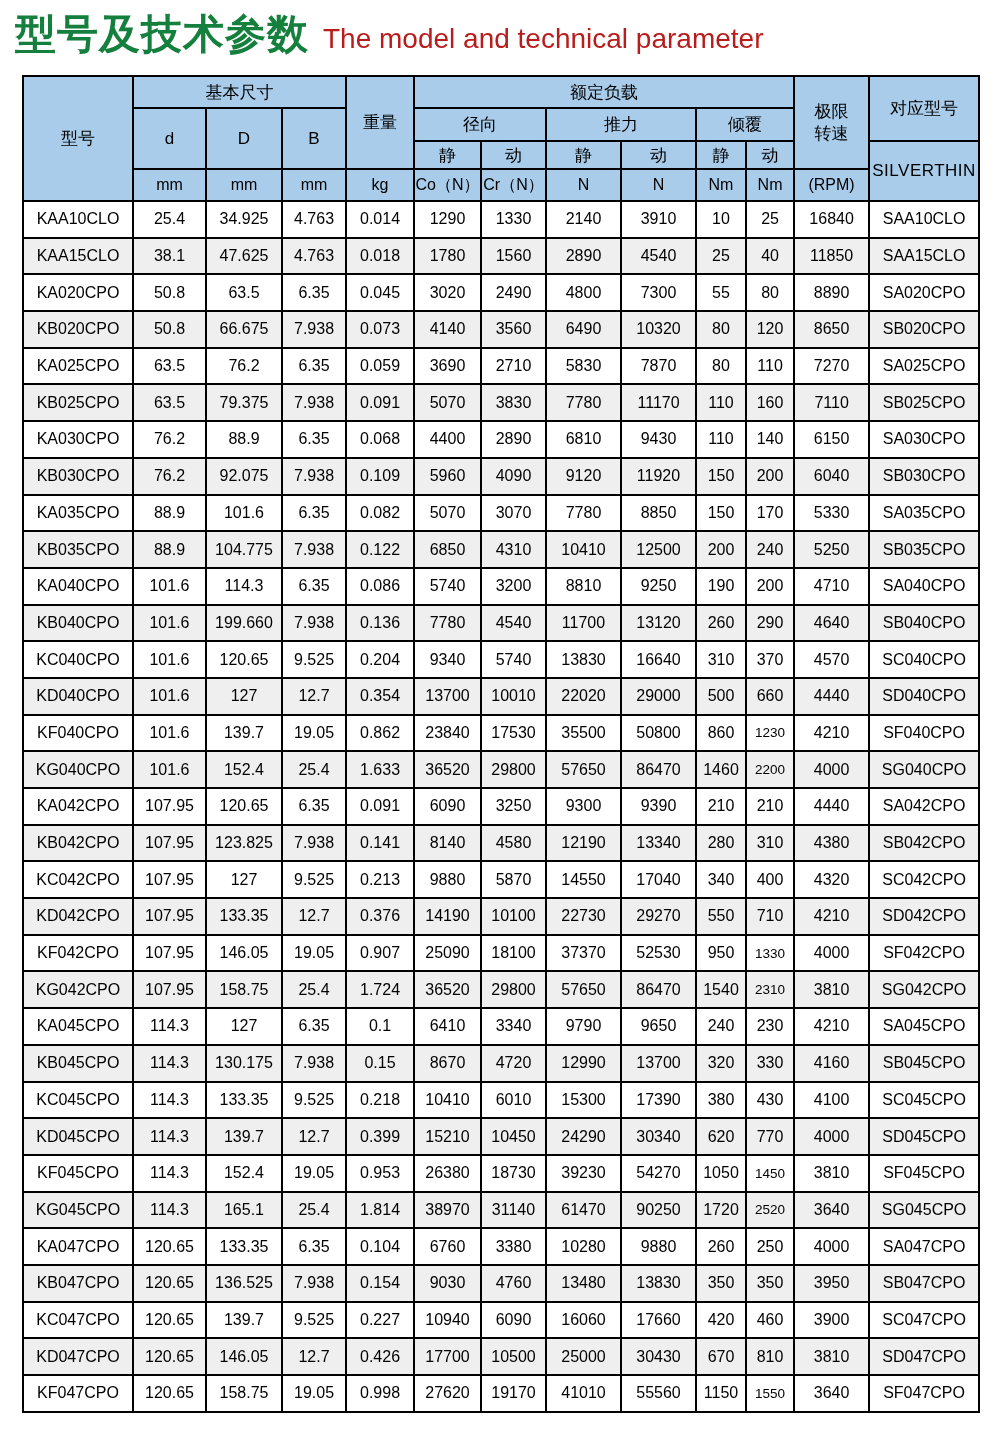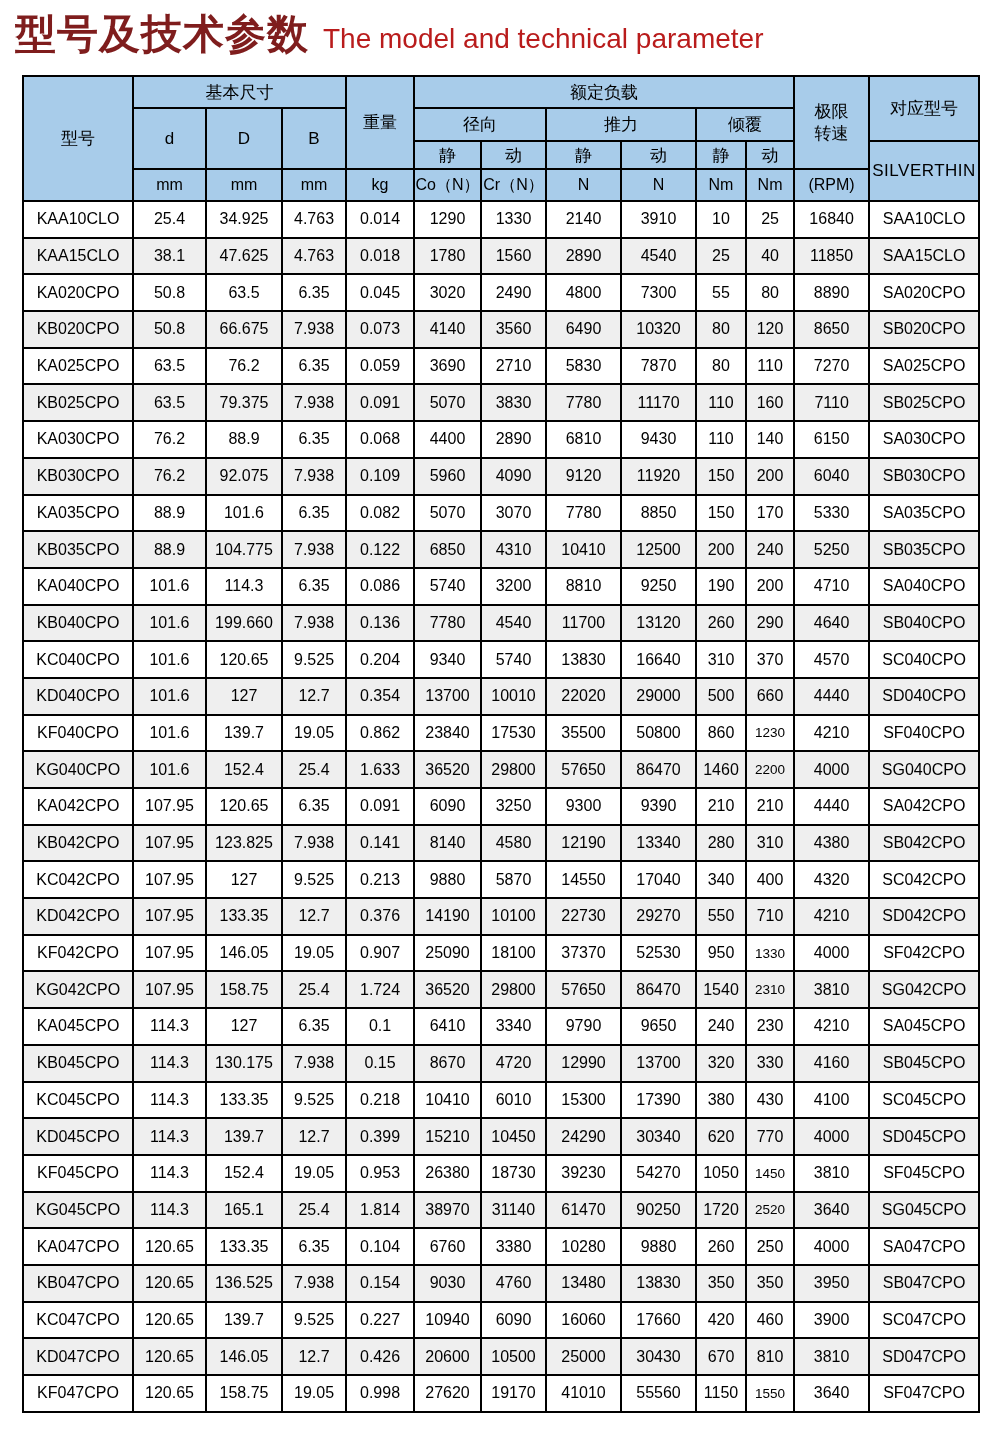--- a/index.html
+++ b/index.html
@@ -17,21 +17,21 @@
   }
   .title-block {
     position: absolute;
     left: 15px;
     top: 6px;
     display: flex;
     align-items: baseline;
     white-space: nowrap;
   }
   .title-zh {
-    color: #7f1d1d;
+    color: #15803d;
     font-size: 41px;
     font-weight: bold;
     letter-spacing: 1px;
     line-height: 56px;
   }
   .title-en {
     color: #b91c1c;
     font-size: 28px;
     font-weight: normal;
     margin-left: 14px;
@@ -605,21 +605,21 @@
           <td>460</td>
           <td>3900</td>
           <td>SC047CPO</td>
         </tr>
         <tr>
           <td>KD047CPO</td>
           <td>120.65</td>
           <td>146.05</td>
           <td>12.7</td>
           <td>0.426</td>
-          <td>20600</td>
+          <td>17700</td>
           <td>10500</td>
           <td>25000</td>
           <td>30430</td>
           <td>670</td>
           <td>810</td>
           <td>3810</td>
           <td>SD047CPO</td>
         </tr>
         <tr>
           <td>KF047CPO</td>

